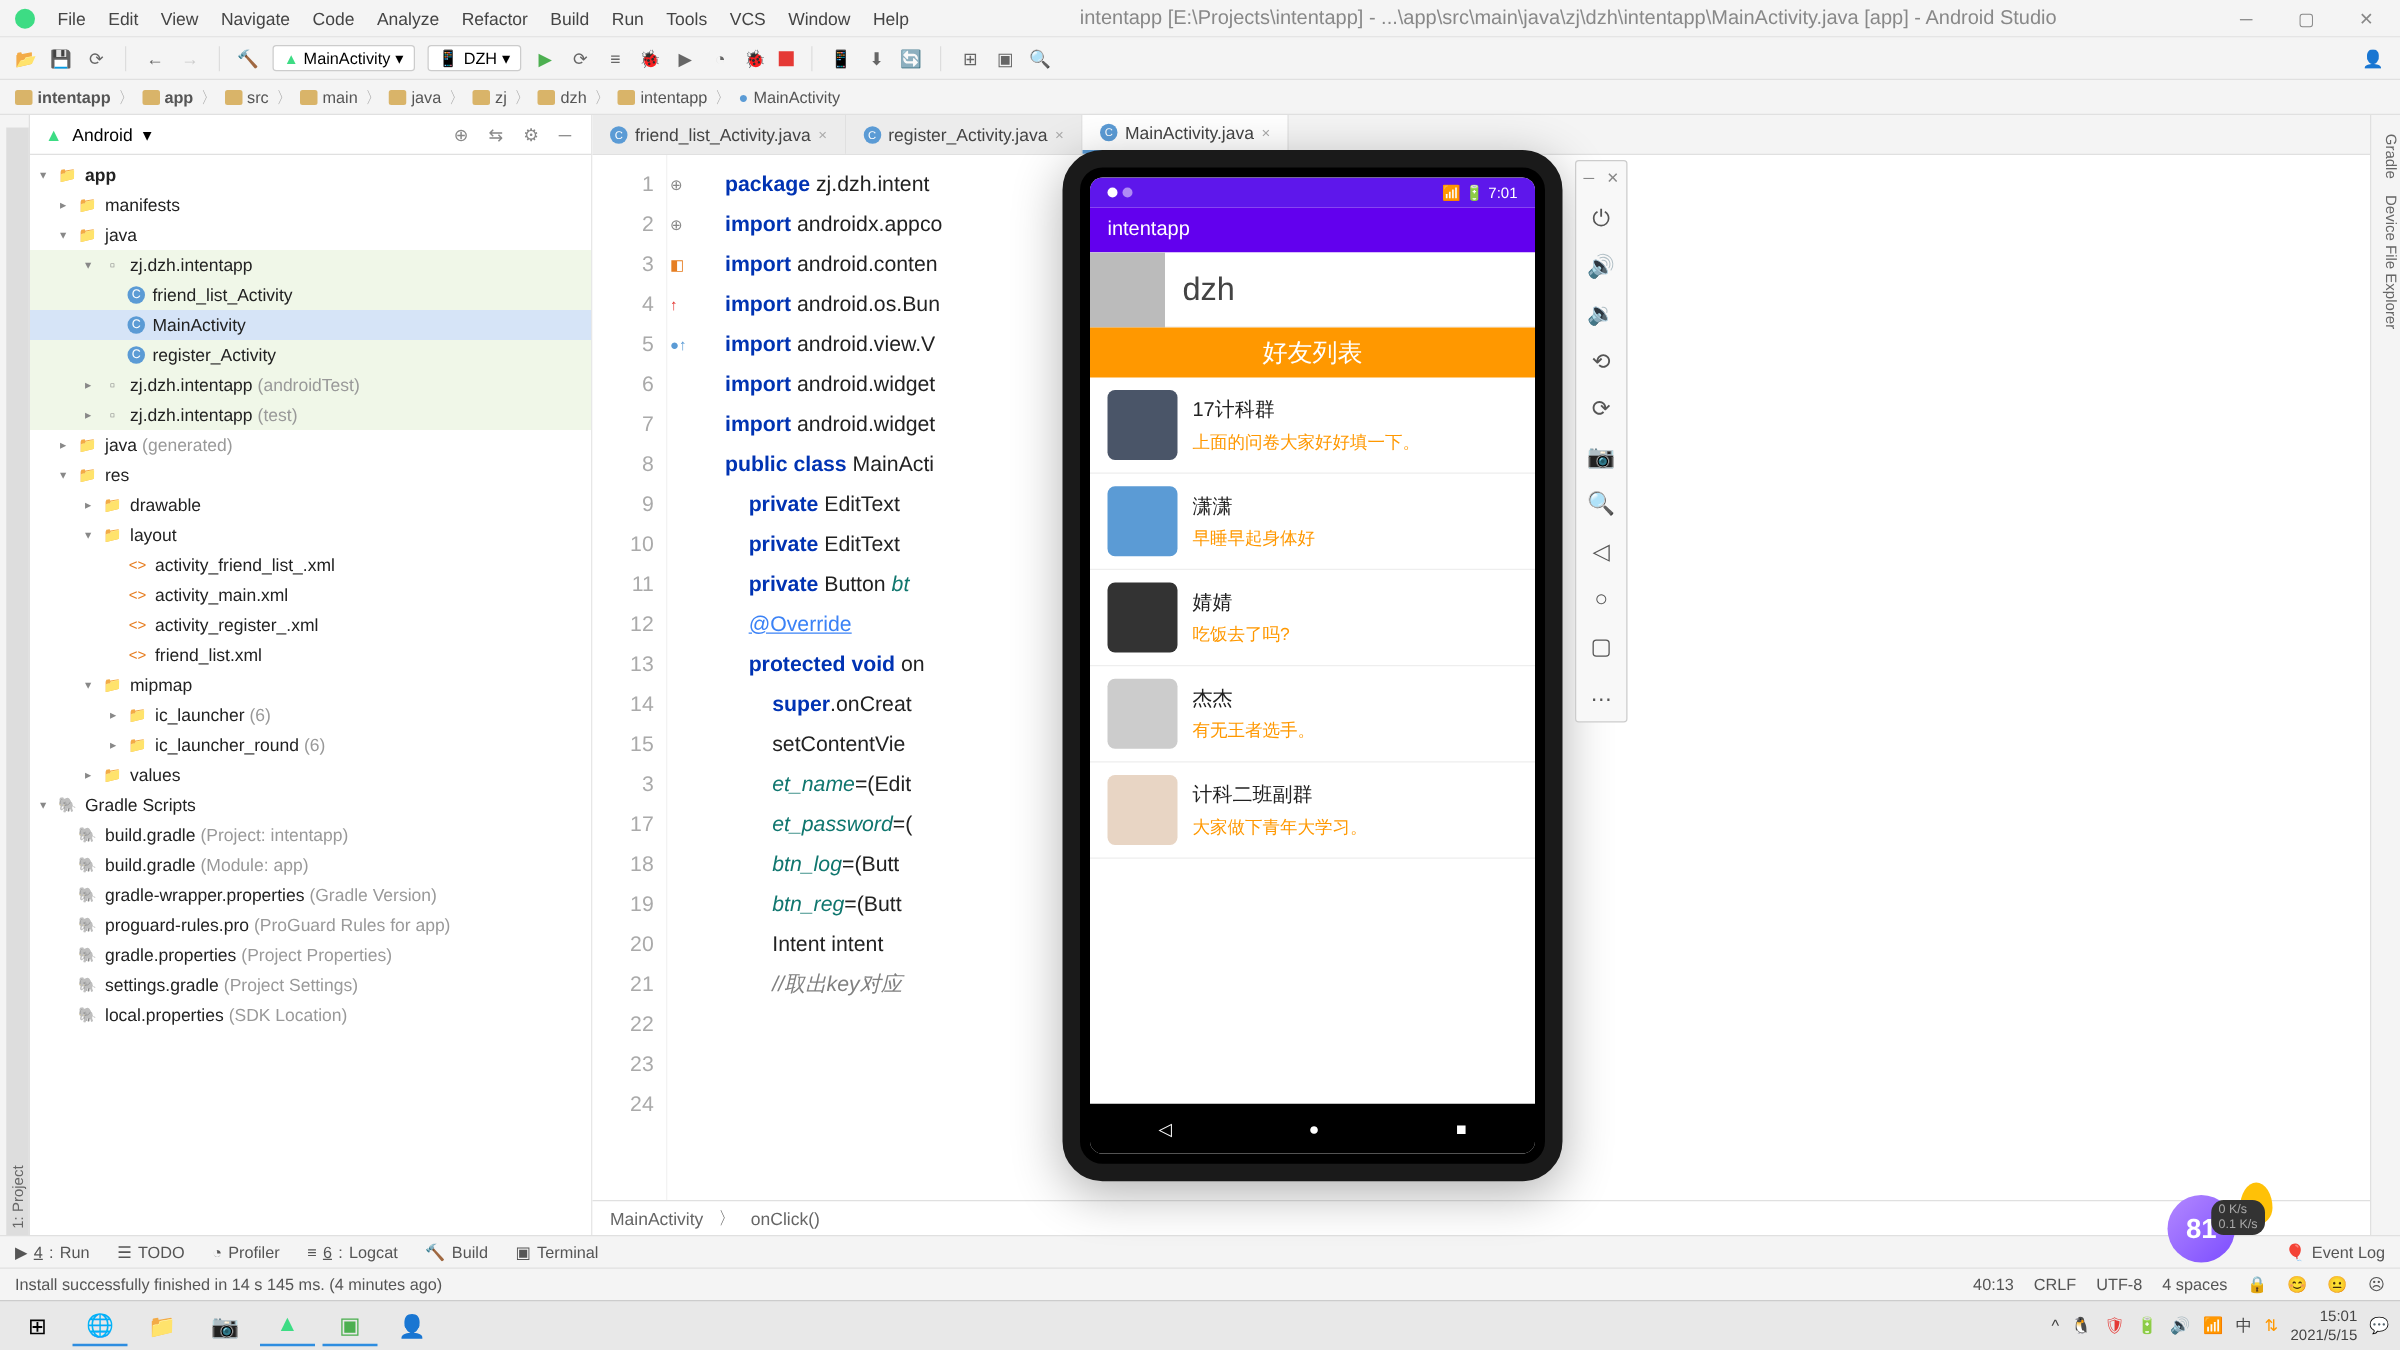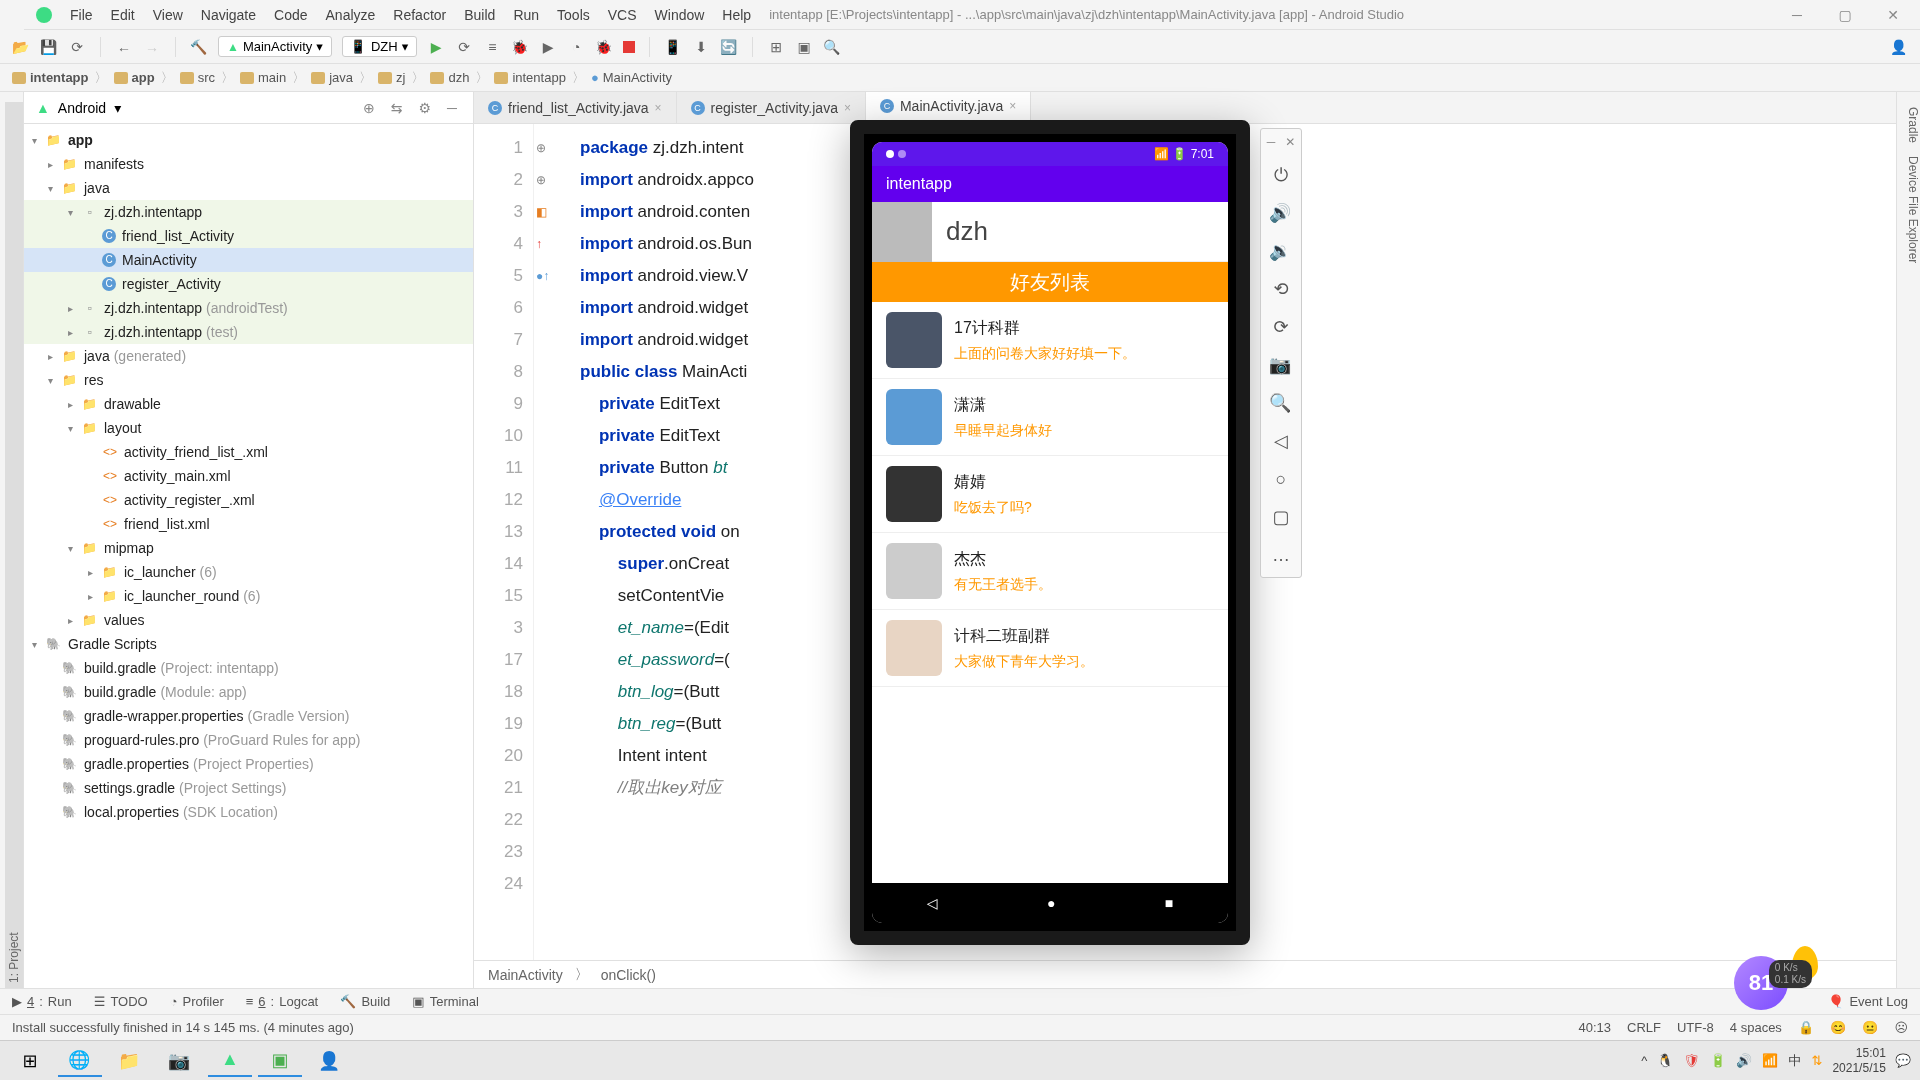--- a/index.html
+++ b/index.html
@@ -1,22 +1,22 @@
 <!DOCTYPE html>
 <html><head>
 <meta charset="utf-8">
 <style>
 * { margin: 0; padding: 0; box-sizing: border-box; font-family: "Segoe UI", Arial, sans-serif; }
 body { width: 1920px; height: 1080px; background: #f4f4f4; overflow: hidden; position: relative; }
 
 
-.menubar { height: 30px; background: #f4f4f4; display: flex; align-items: center; padding: 0 12px; gap: 18px; font-size: 14px; color: #444; border-bottom: 1px solid #e0e0e0; margin-left: 24px; }
+.menubar { height: 30px; background: #f4f4f4; display: flex; align-items: center; padding: 0 12px; gap: 18px; font-size: 14px; color: #444; border-bottom: 1px solid #e0e0e0; }
 .menubar .logo { width: 16px; height: 16px; background: #3ddc84; border-radius: 50%; }
 .menubar .menuitem { cursor: pointer; }
-.menubar .title { flex: 1; color: #888; font-size: 13px; }
+.menubar .title { flex: 1; text-align: center; color: #888; font-size: 16px; }
 .menubar .winbtn { width: 30px; text-align: center; color: #888; }
 
 
 .toolbar { height: 34px; background: #f4f4f4; display: flex; align-items: center; padding: 0 12px; gap: 10px; border-bottom: 1px solid #e0e0e0; }
 .toolbar .tb-icon { width: 18px; height: 18px; display: flex; align-items: center; justify-content: center; color: #666; font-size: 14px; }
 .toolbar .tb-sep { width: 1px; height: 20px; background: #ddd; margin: 0 4px; }
 .toolbar .tb-combo { display: flex; align-items: center; gap: 4px; border: 1px solid #ccc; border-radius: 3px; padding: 2px 8px; background: #fff; font-size: 13px; }
 .toolbar .tb-combo .android { color: #3ddc84; font-size: 12px; }
 .toolbar .tb-run { color: #4caf50; }
 .toolbar .tb-stop { width: 12px; height: 12px; background: #e53935; }
@@ -71,21 +71,21 @@
 .ann { color: #3b82f6; text-decoration: underline; }
 .cmt { color: #808080; font-style: italic; }
 .ident { color: #0f766e; font-style: italic; }
 .bottom-crumb { height: 28px; display: flex; align-items: center; padding: 0 14px; font-size: 14px; color: #666; border-top: 1px solid #e0e0e0; gap: 12px; }
 
 
 .right-rail { width: 24px; background: #f4f4f4; border-left: 1px solid #e0e0e0; writing-mode: vertical-rl; font-size: 12px; color: #666; padding-top: 10px; }
 .right-rail span { padding: 5px 2px; }
 
 
-.emulator { position: absolute; left: 850px; top: 120px; width: 400px; height: 825px; background: #000; border-radius: 8px; border: 14px solid #1a1a1a; box-shadow: 0 10px 40px rgba(0,0,0,0.3); z-index: 100; }
+.emulator { position: absolute; left: 850px; top: 120px; width: 400px; height: 825px; background: #000; border-radius: 32px; border: 14px solid #1a1a1a; box-shadow: 0 10px 40px rgba(0,0,0,0.3); z-index: 100; }
 .emu-screen { position: absolute; inset: 8px; background: #fff; border-radius: 10px; overflow: hidden; display: flex; flex-direction: column; }
 .emu-status { height: 24px; background: #5e17eb; color: #fff; display: flex; align-items: center; justify-content: space-between; padding: 0 14px; font-size: 12px; }
 .emu-status .icons { display: flex; gap: 4px; }
 .emu-status .dot { width: 8px; height: 8px; background: #fff; border-radius: 50%; }
 .emu-appbar { height: 36px; background: #6200ee; color: #fff; display: flex; align-items: center; padding: 0 14px; font-size: 16px; }
 .emu-profile { height: 60px; display: flex; align-items: center; background: #fff; border-bottom: 1px solid #eee; }
 .emu-profile .avatar { width: 60px; height: 60px; background: #bbb; }
 .emu-profile .name { font-size: 26px; margin-left: 14px; color: #444; }
 .emu-friends-header { height: 40px; background: #ff9800; color: #fff; display: flex; align-items: center; justify-content: center; font-size: 20px; }
 .emu-list { flex: 1; overflow-y: auto; }

